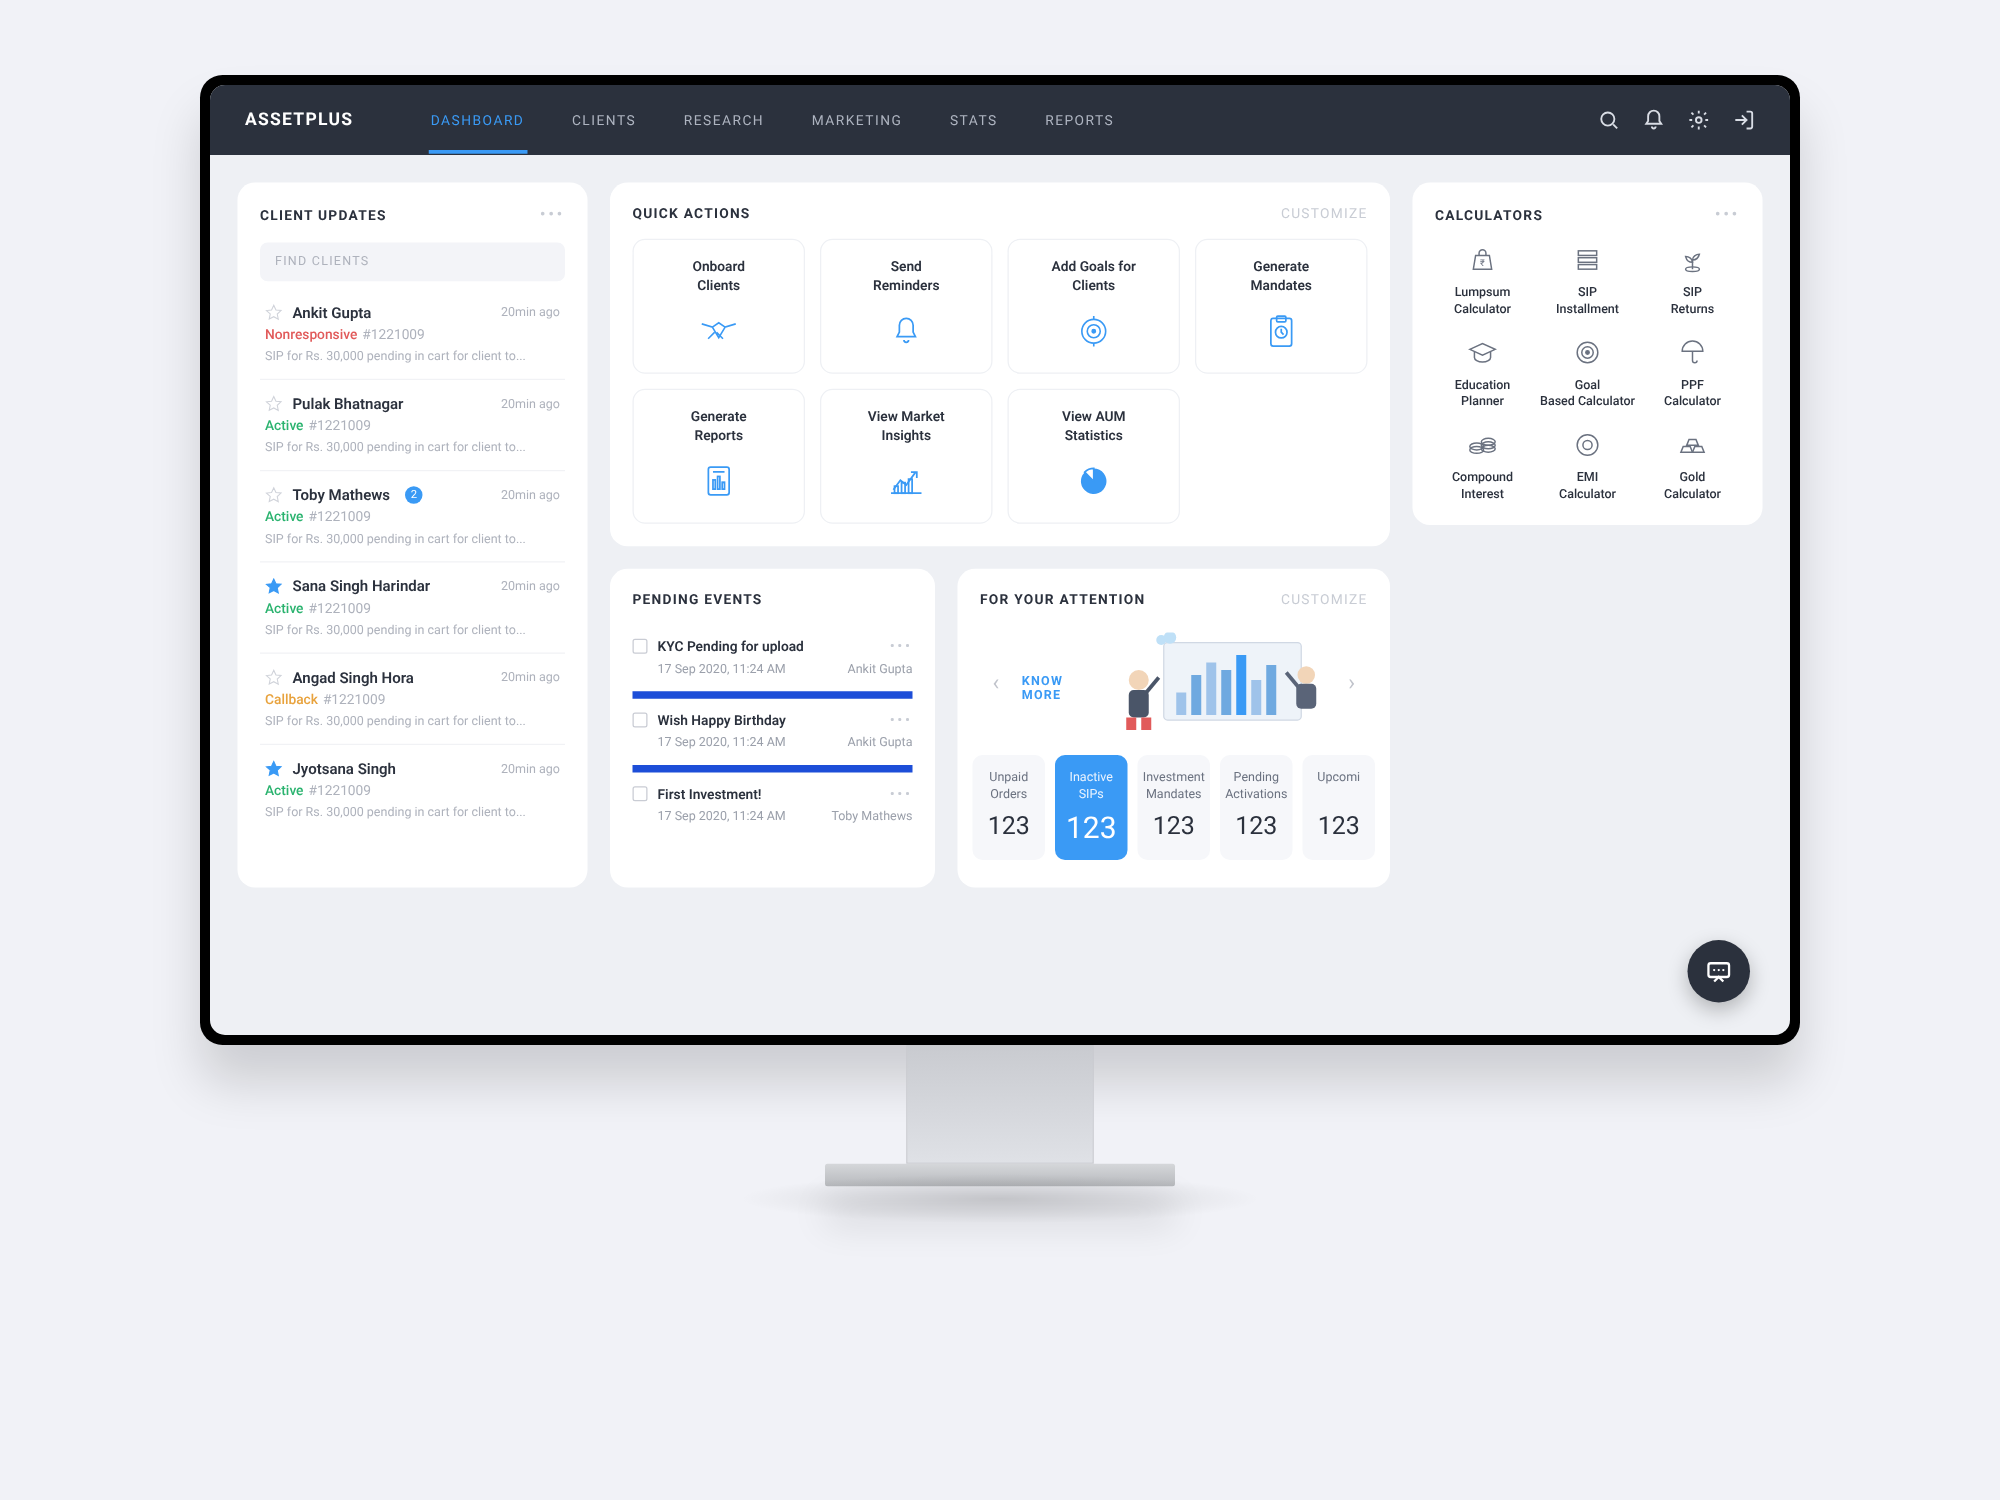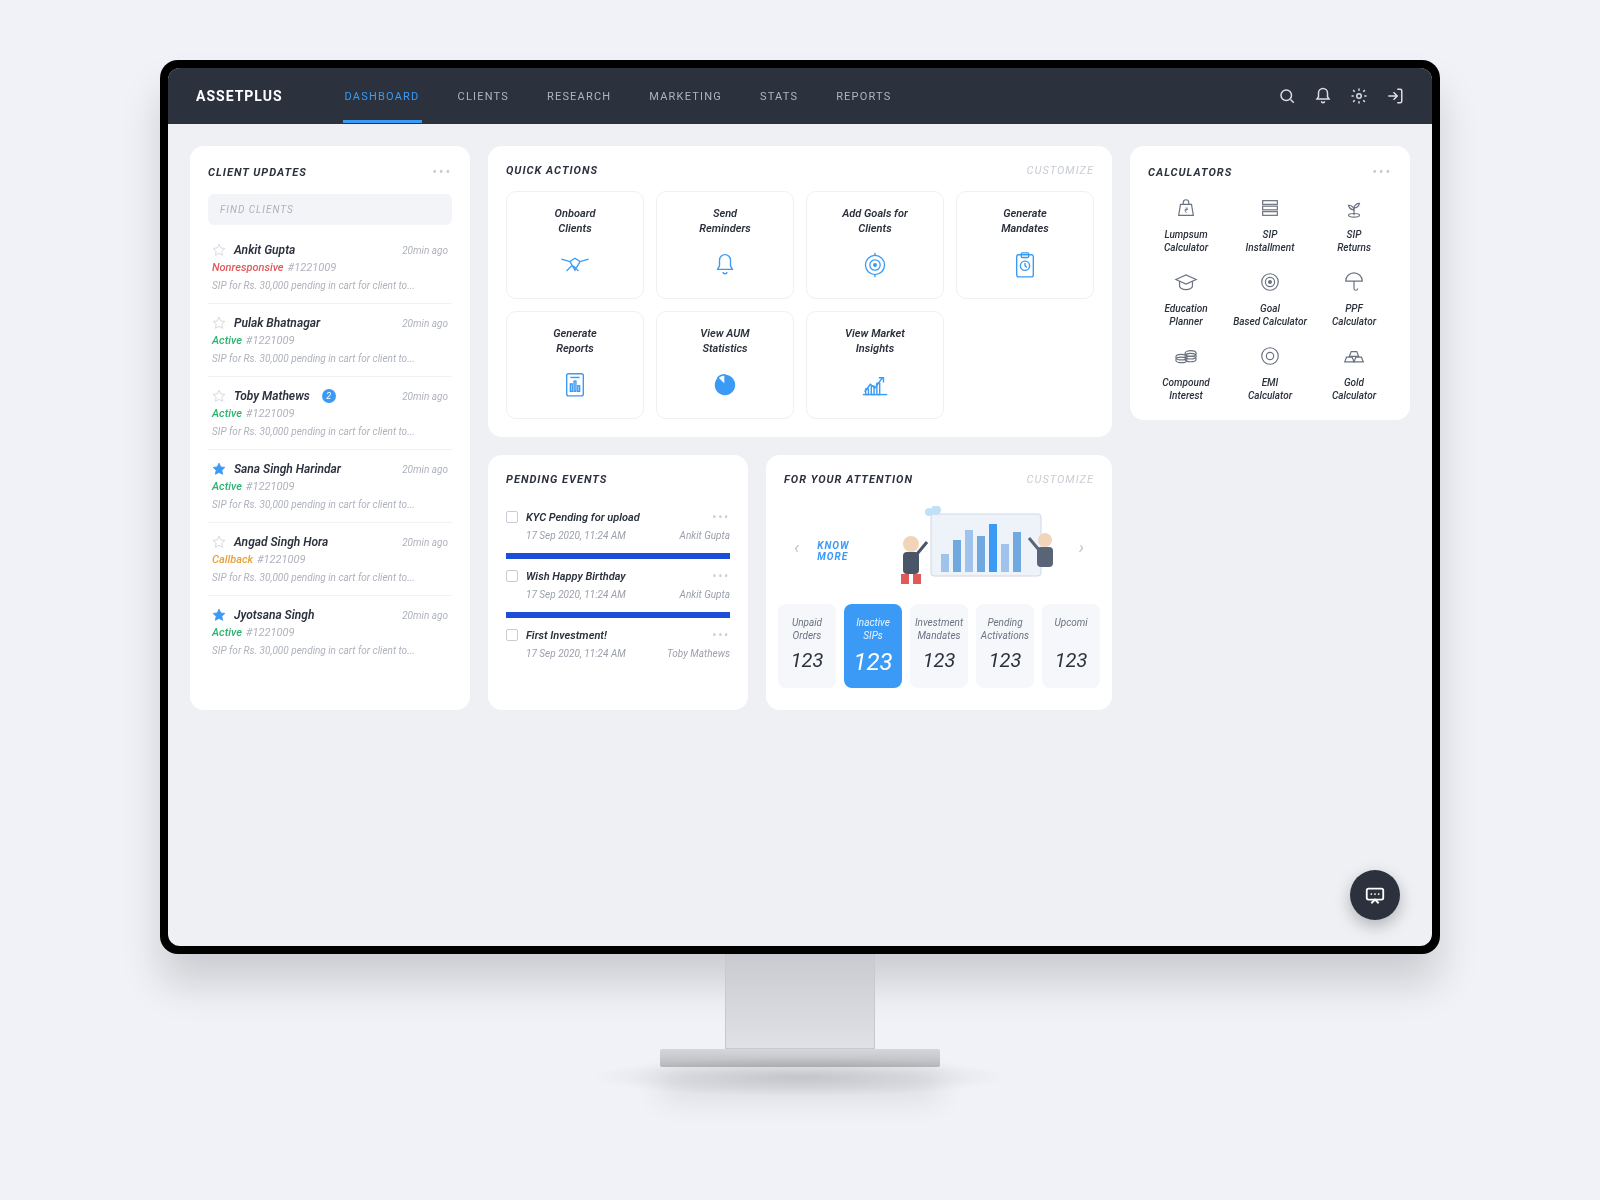--- a/index.html
+++ b/index.html
@@ -1,34 +1,34 @@
 <!DOCTYPE html>
 <html><head>
 <meta charset="utf-8">
 <style>
 * { margin: 0; padding: 0; box-sizing: border-box; font-family: -apple-system, BlinkMacSystemFont, "Segoe UI", Roboto, sans-serif; }
 body { background: #f1f2f7; width: 1600px; height: 1200px; display:flex; align-items:flex-start; justify-content:center; padding-top:60px; }
 .monitor { width: 1280px; }
 .screen { background:#000; border-radius: 18px; padding: 8px; box-shadow: 0 30px 40px rgba(0,0,0,.15); }
-.display { background:#eef0f4; border-radius: 12px; overflow:hidden; height: 878px; display:flex; flex-direction:column; }
+.display { background:#eef0f4; border-radius: 12px; overflow:hidden; height: 760px; display:flex; flex-direction:column; }
 .stand-neck { width:150px; height:95px; background:linear-gradient(#c9cbd0,#dfe1e6); margin:0 auto; border:1px solid #c7c9ce;}
 .stand-base { width:280px; height:18px; background:linear-gradient(#d5d7da,#b7b9bd); margin:0 auto; border-radius:2px; box-shadow:0 30px 30px rgba(0,0,0,.12);}
 .shadow { width:420px; height:40px; background:radial-gradient(ellipse at center, rgba(0,0,0,.15), transparent 70%); margin:-10px auto 0;}
 
 .topnav { background:#2b313d; color:#fff; display:flex; align-items:center; padding:0 28px; height:56px; flex-shrink:0;}
 .brand { font-weight:700; letter-spacing:1px; font-size:14px; }
 .navlinks { display:flex; margin-left:60px; gap:34px;}
 .navlink { font-size:11px; letter-spacing:1.2px; color:#aeb4c0; cursor:pointer; padding:20px 2px 17px; border-bottom:3px solid transparent;}
 .navlink.active { color:#3a9af5; border-bottom-color:#3a9af5;}
 .navicons { margin-left:auto; display:flex; gap:18px; align-items:center; color:#d9dde5;}
 .navicons svg { width:18px; height:18px; cursor:pointer; }
 
 .content { padding:22px; display:grid; grid-template-columns: 280px 1fr 280px; gap:18px; overflow:hidden; flex:1;}
 .col { display:flex; flex-direction:column; gap:18px; min-height:0;}
-.card { background:#fff; border-radius:14px; padding:18px;font-style:italic; }
+.card { background:#fff; border-radius:14px; padding:18px; }
 .card-head { display:flex; align-items:center; margin-bottom:14px;}
 .card-title { font-size:11px; font-weight:700; letter-spacing:1px; color:#2b313d;}
 .dots { margin-left:auto; color:#c8ccd4; letter-spacing:2px; font-size:14px; cursor:pointer;}
 .customize { margin-left:auto; color:#c8ccd4; font-size:11px; letter-spacing:1px; cursor:pointer;}
 
 .search-box { background:#f3f4f8; border-radius:6px; padding:10px 12px; font-size:10px; letter-spacing:1px; color:#aeb2bc; margin-bottom:6px;}
 .client-list { overflow:auto; }
 .client { padding:12px 4px; border-bottom:1px solid #f1f2f5; position:relative;}
 .client:last-child{border-bottom:none;}
 .client-row1 { display:flex; align-items:center; gap:8px;}
@@ -266,38 +266,38 @@
                       <svg viewBox="0 0 26 30" width="24">
                         <rect x="4" y="3" width="18" height="24" rx="2"></rect>
                         <rect x="8" y="14" width="2" height="8"></rect>
                         <rect x="12" y="11" width="2" height="11"></rect>
                         <rect x="16" y="16" width="2" height="6"></rect>
                         <path d="M8 7h10"></path>
                       </svg>
                     </div>
                   </div>
                   <div class="qa-item">
-                    <div class="qa-label">View AUM<br>Statistics</div>
-                    <div class="qa-icon">
-                      <svg viewBox="0 0 28 28" width="26">
-                        <path d="M14 3a11 11 0 1 1-7.8 3.2L14 14Z" fill="#3a9af5" stroke="none"></path>
-                        <path d="M14 3a11 11 0 0 0-7.8 3.2L14 14Z"></path>
-                      </svg>
-                    </div>
-                  </div>
-                  <div class="qa-item">
                     <div class="qa-label">View Market<br>Insights</div>
                     <div class="qa-icon">
                       <svg viewBox="0 0 32 26" width="30">
                         <path d="M3 23h26"></path>
                         <path d="M5 20l6-8 5 4 8-11"></path>
                         <path d="M20 5h5v5"></path>
                         <rect x="6" y="17" width="3" height="6"></rect>
                         <rect x="12" y="14" width="3" height="9"></rect>
                         <rect x="18" y="11" width="3" height="12"></rect>
+                      </svg>
+                    </div>
+                  </div>
+                  <div class="qa-item">
+                    <div class="qa-label">View AUM<br>Statistics</div>
+                    <div class="qa-icon">
+                      <svg viewBox="0 0 28 28" width="26">
+                        <path d="M14 3a11 11 0 1 1-7.8 3.2L14 14Z" fill="#3a9af5" stroke="none"></path>
+                        <path d="M14 3a11 11 0 0 0-7.8 3.2L14 14Z"></path>
                       </svg>
                     </div>
                   </div>
                 </div>
           </div>
 
           <div class="mid-row">
             <div class="card">
               <div class="card-head">
                 <span class="card-title">PENDING EVENTS</span>

